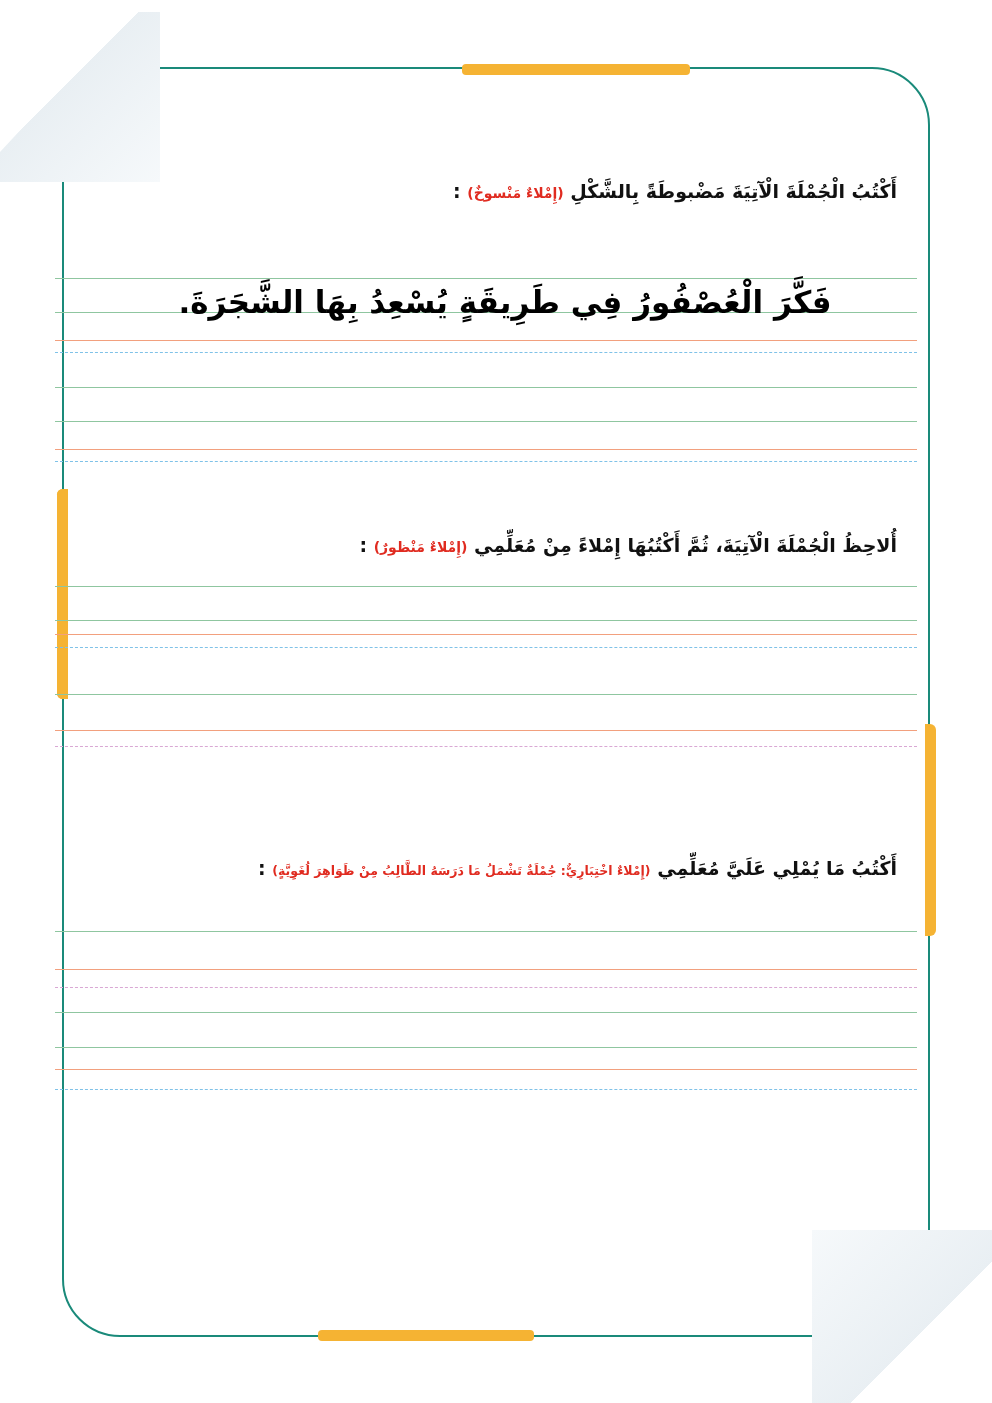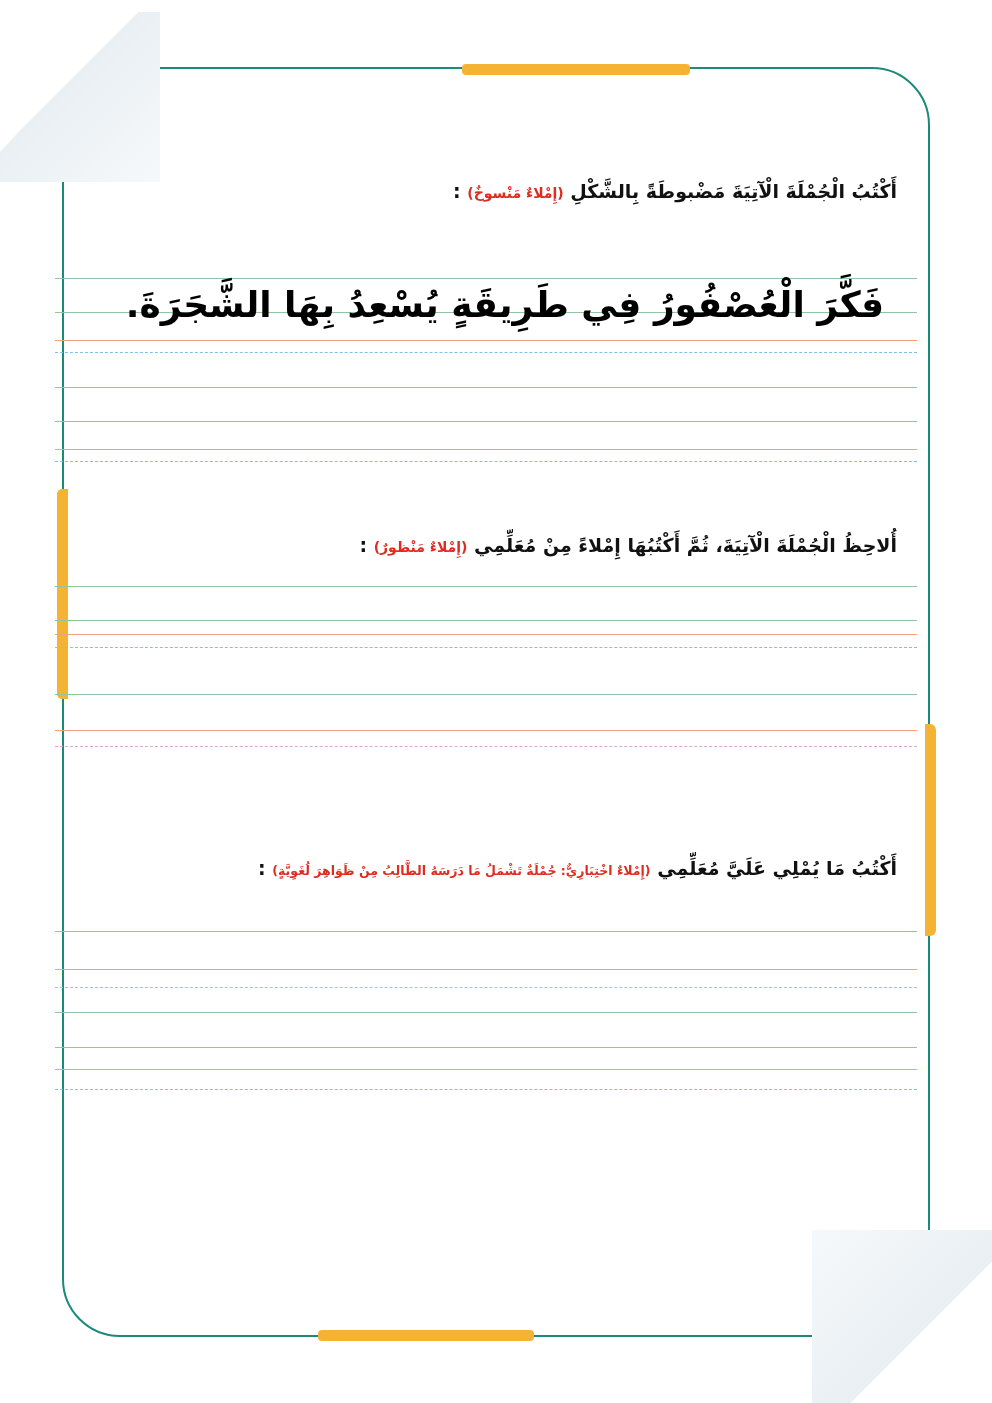--- a/index.html
+++ b/index.html
@@ -142,21 +142,21 @@
   .rule.green  { border-color: #8fc6a0; }
   .rule.orange { border-color: #f2a07e; }
   .rule.blue   { border-top-style: dashed; border-color: #7fc2e8; border-top-width: 1.8px; }
   .rule.pink   { border-top-style: dashed; border-color: #d9a8d4; border-top-width: 1.8px; }
 
   .sentence {
     position: absolute;
     direction: rtl;
     text-align: center;
     width: 100%;
-    font-size: 36px;
+    font-size: 31px;
     font-weight: bold;
     color: #000000;
     white-space: nowrap;
   }
 </style>
 </head>
 <body>
 
 <div class="page">
 

